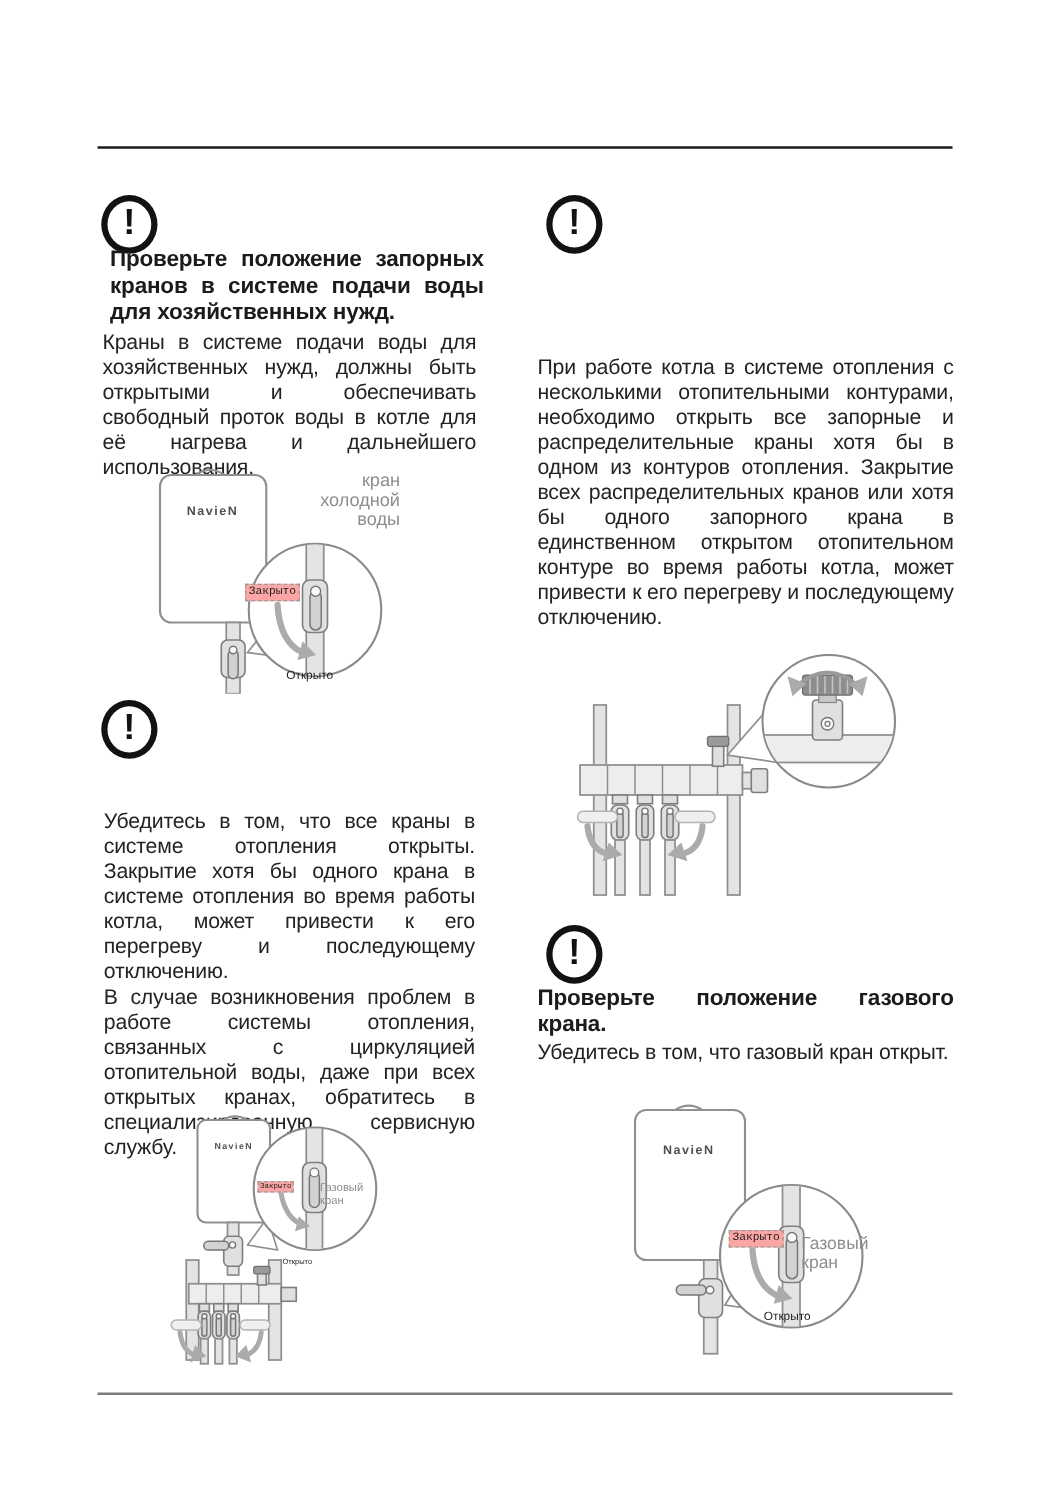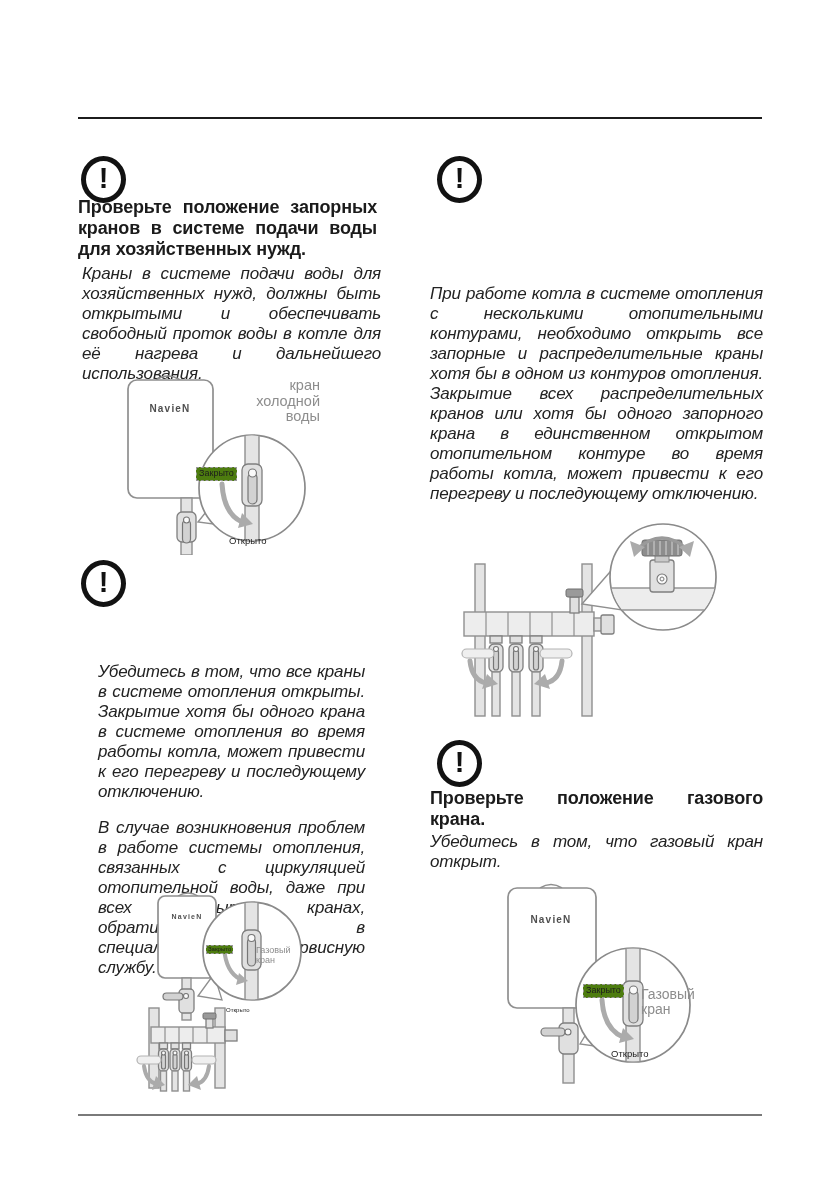--- a/index.html
+++ b/index.html
@@ -9,22 +9,22 @@
   .rule-top { top:117px; background:#1c1c1c; }
   .rule-bottom { top:1114px; background:#7a7a7a; }
 
   .warn { position:absolute; width:35px; height:35px; border:5px solid #121212; border-radius:50%;
           display:flex; align-items:center; justify-content:center; font-size:29px; font-weight:bold;
           color:#121212; line-height:1; padding-bottom:2px; box-sizing:content-box; }
 
   .sec-h { position:absolute; font-weight:bold; font-size:18px; line-height:21px;
            text-align:justify; color:#1b1b1b; letter-spacing:-0.15px; }
   .sec-b { position:absolute; font-size:17px; line-height:20px; text-align:justify;
-           color:#232323; letter-spacing:-0.15px;font-style:italic; }
-  .sec-b p { margin:16px; }
+           color:#232323; letter-spacing:-0.15px; }
+  .sec-b p { margin:1px; }
 
   .illus { position:absolute; }
   .illus svg { position:absolute; left:0; top:0; }
 
   .pipe   { fill:#e4e4e4; stroke:#8f8f8f; stroke-width:1.4; }
   .bar    { fill:#ededed; stroke:#8f8f8f; stroke-width:1.4; }
   .valve  { fill:#e0e0e0; stroke:#7f7f7f; stroke-width:1.3; }
   .handle { fill:#d2d2d2; stroke:#767676; stroke-width:1.2; }
   .ghost  { fill:#efefef; stroke:#b3b3b3; stroke-width:1.2; }
   .bolt   { fill:#fafafa; stroke:#767676; stroke-width:1.1; }
@@ -34,38 +34,38 @@
   .arrow-line { fill:none; stroke:#ababab; stroke-width:5; stroke-linecap:round; }
   .arrow-line-sm { fill:none; stroke:#ababab; stroke-width:4; stroke-linecap:round; }
   .arrow  { fill:#ababab; }
   .seg    { stroke:#8f8f8f; stroke-width:1.2; }
   .logo   { font-family:"Liberation Sans", sans-serif; font-weight:bold; fill:#4f4f4f;
             letter-spacing:1.2px; text-anchor:middle; }
 
   .cap  { position:absolute; color:#8d8d8d; font-size:14.5px; line-height:15.5px;text-align:right; }
   .cap-sm { position:absolute; color:#8d8d8d; font-size:9px; line-height:10px; }
   .cap-md { position:absolute; color:#8d8d8d; font-size:14px; line-height:15px; }
-  .tag  { position:absolute; background:#4d7c0f; border:1px dashed #9a9a9a; font-size:9px;
-          line-height:1.1; padding:1px 2px; color:#1d1d1d; white-space:nowrap; }
+  .tag  { position:absolute; background:#fca5a5; border:1px dashed #9a9a9a; font-size:9px;
+          line-height:1.1; padding:1px 2px; color:#1d1d1d; white-space:nowrap;font-family:Liberation Mono, monospace; }
   .tag-sm { font-size:6px; padding:0 1px; }
   .open-lbl { position:absolute; font-size:9.5px; color:#1d1d1d; white-space:nowrap;margin-top:32px; }
   .open-sm { font-size:6px; }
 </style>
 </head>
 <body>
 
 <div class="page">
 
   <div class="rule rule-top"></div>
   <div class="rule rule-bottom"></div>
 
   <div class="warn" style="left:81px;top:156px">
     <span>!</span>
   </div>
-  <div class="sec-h" style="left:78px;top:197px;width:299px">Проверьте положение запорных кранов в системе подачи воды для хозяйственных нужд.</div>
+  <div class="sec-h" style="left:88px;top:197px;width:299px">Проверьте положение запорных кранов в системе подачи воды для хозяйственных нужд.</div>
   <div class="sec-b" style="left:82px;top:264px;width:299px">Краны в системе подачи воды для хозяйственных нужд, должны быть открытыми и обеспечивать свободный проток воды в котле для её нагрева и дальнейшего использования.</div>
 
   <div class="illus" style="left:110px;top:370px;width:270px;height:185px">
     <svg width="270" height="185" viewBox="0 0 270 185">
       <defs>
           <clipPath id="clipA">
             <circle cx="142" cy="118" r="52.5"></circle>
           </clipPath>
         </defs>
       <g>

